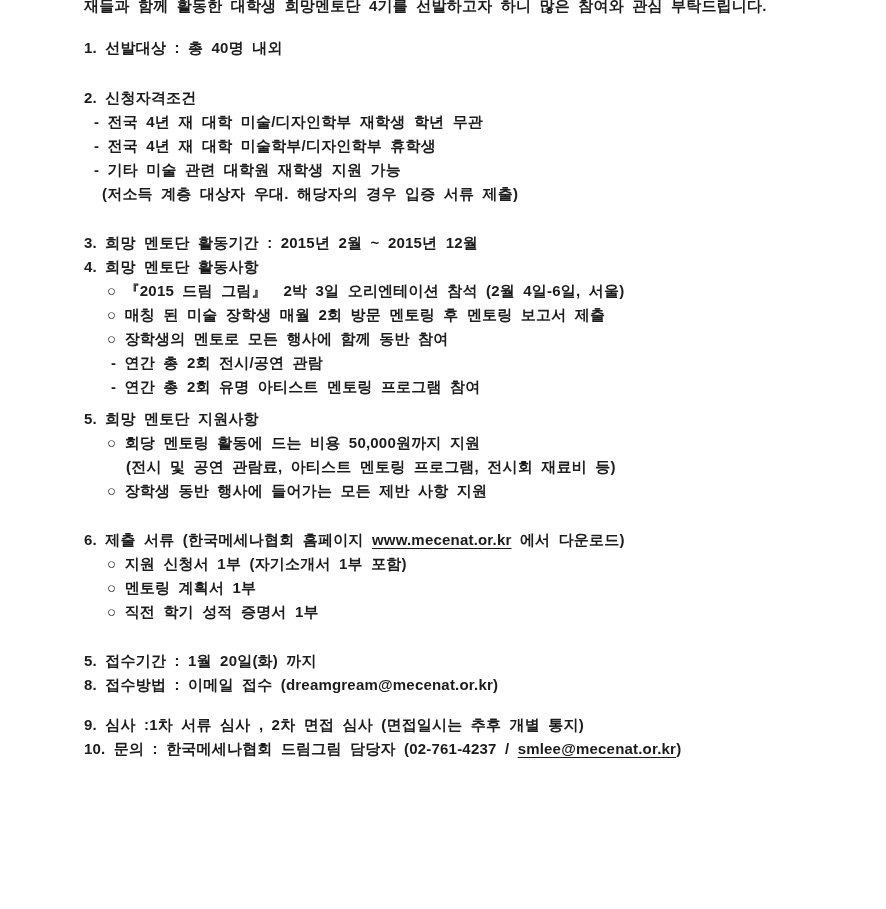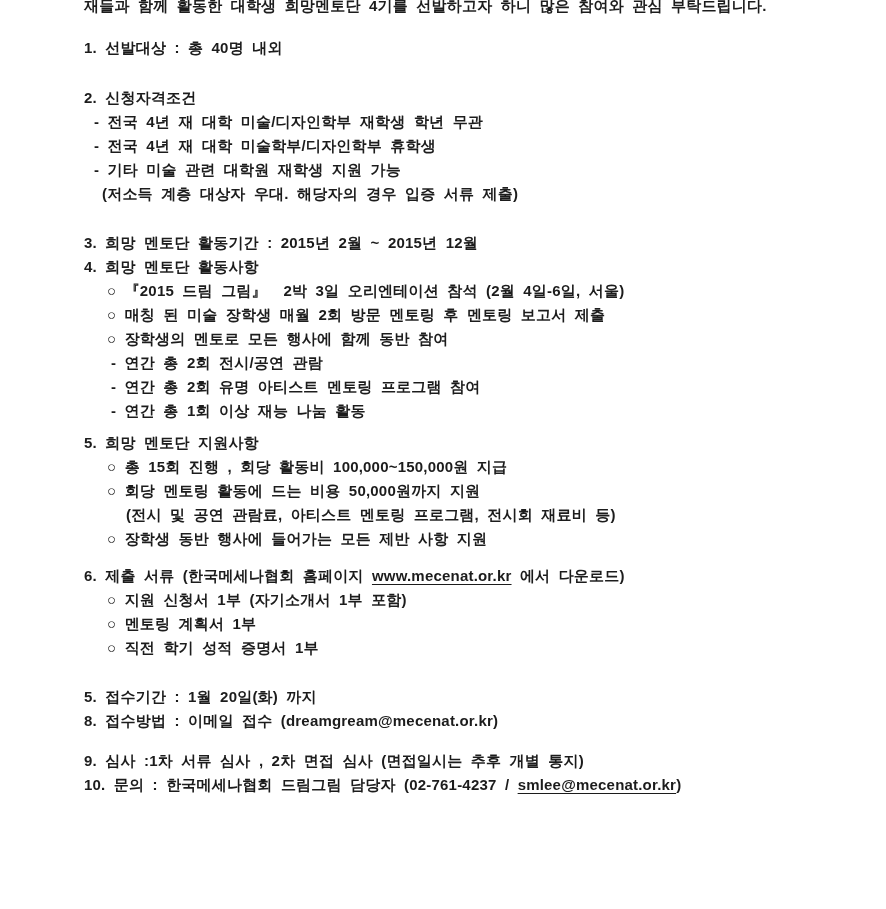--- a/index.html
+++ b/index.html
@@ -52,27 +52,25 @@
       <p class="line" style="padding-left: 10px;"><span class="seg">- 전국 4년 재 대학 미술학부/디자인학부 휴학생</span></p>
       <p class="line" style="padding-left: 10px;"><span class="seg">- 기타 미술 관련 대학원 재학생 지원 가능</span></p>
       <p class="line" style="padding-left: 18px;"><span class="seg">(저소득 계층 대상자 우대. 해당자의 경우 입증 서류 제출)</span></p>
       <p class="line" style="padding-left: 0px; margin-top: 25px;"><span class="seg">3. 희망 멘토단 활동기간 : 2015년 2월 ~ 2015년 12월</span></p>
       <p class="line" style="padding-left: 0px;"><span class="seg">4. 희망 멘토단 활동사항</span></p>
       <p class="line" style="padding-left: 23px;"><span class="seg">○ 『2015 드림 그림』  2박 3일 오리엔테이션 참석 (2월 4일-6일, 서울)</span></p>
       <p class="line" style="padding-left: 23px;"><span class="seg">○ 매칭 된 미술 장학생 매월 2회 방문 멘토링 후 멘토링 보고서 제출</span></p>
       <p class="line" style="padding-left: 23px;"><span class="seg">○ 장학생의 멘토로 모든 행사에 함께 동반 참여</span></p>
       <p class="line" style="padding-left: 27px;"><span class="seg">- 연간 총 2회 전시/공연 관람</span></p>
       <p class="line" style="padding-left: 27px;"><span class="seg">- 연간 총 2회 유명 아티스트 멘토링 프로그램 참여</span></p>
-      <p class="line" style="padding-left: 27px;"><span class="seg">- 연간 총 1회 이상 재능 나눔 활동</span></p>
       <p class="line" style="padding-left: 0px; margin-top: 8px;"><span class="seg">5. 희망 멘토단 지원사항</span></p>
-      <p class="line" style="padding-left: 23px;"><span class="seg">○ 총 15회 진행 , 회당 활동비 100,000~150,000원 지급</span></p>
       <p class="line" style="padding-left: 23px;"><span class="seg">○ 회당 멘토링 활동에 드는 비용 50,000원까지 지원</span></p>
       <p class="line" style="padding-left: 42px;"><span class="seg">(전시 및 공연 관람료, 아티스트 멘토링 프로그램, 전시회 재료비 등)</span></p>
       <p class="line" style="padding-left: 23px;"><span class="seg">○ 장학생 동반 행사에 들어가는 모든 제반 사항 지원</span></p>
-      <p class="line" style="padding-left: 0px; margin-top: 13px;"><span class="seg">6. 제출 서류 (한국메세나협회 홈페이지 </span><span class="seg underline link">www.mecenat.or.kr</span><span class="seg"> 에서 다운로드)</span></p>
+      <p class="line" style="padding-left: 0px; margin-top: 25px;"><span class="seg">6. 제출 서류 (한국메세나협회 홈페이지 </span><span class="seg underline link">www.mecenat.or.kr</span><span class="seg"> 에서 다운로드)</span></p>
       <p class="line" style="padding-left: 23px;"><span class="seg">○ 지원 신청서 1부 (자기소개서 1부 포함)</span></p>
       <p class="line" style="padding-left: 23px;"><span class="seg">○ 멘토링 계획서 1부</span></p>
       <p class="line" style="padding-left: 23px;"><span class="seg">○ 직전 학기 성적 증명서 1부</span></p>
       <p class="line" style="padding-left: 0px; margin-top: 25px;"><span class="seg">5. 접수기간 : 1월 20일(화) 까지</span></p>
       <p class="line" style="padding-left: 0px;"><span class="seg">8. 접수방법 : 이메일 접수 (</span><span class="seg">dreamgream@mecenat.or.kr</span><span class="seg">)</span></p>
       <p class="line" style="padding-left: 0px; margin-top: 16px;"><span class="seg">9. 심사 :1차 서류 심사 , 2차 면접 심사 (면접일시는 추후 개별 통지)</span></p>
       <p class="line" style="padding-left: 0px;"><span class="seg">10. 문의 : 한국메세나협회 드림그림 담당자 (02-761-4237 / </span><span class="seg underline link">smlee@mecenat.or.kr</span><span class="seg">)</span></p>
     </div>
 </div>
 

